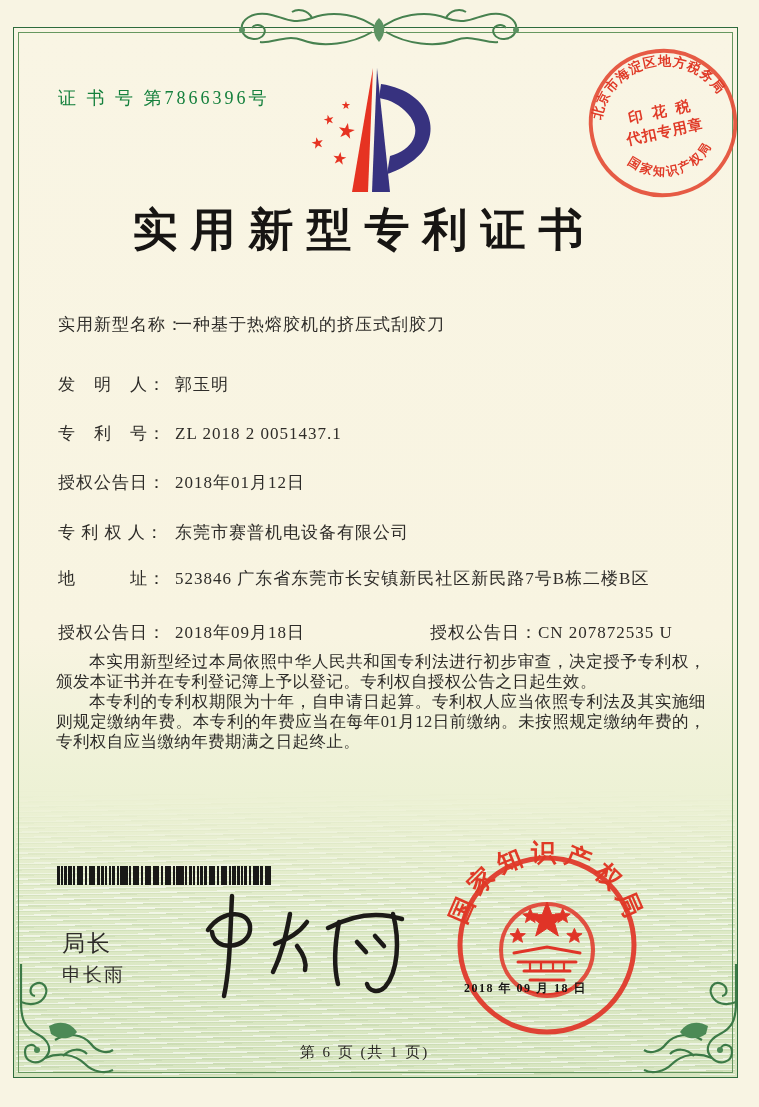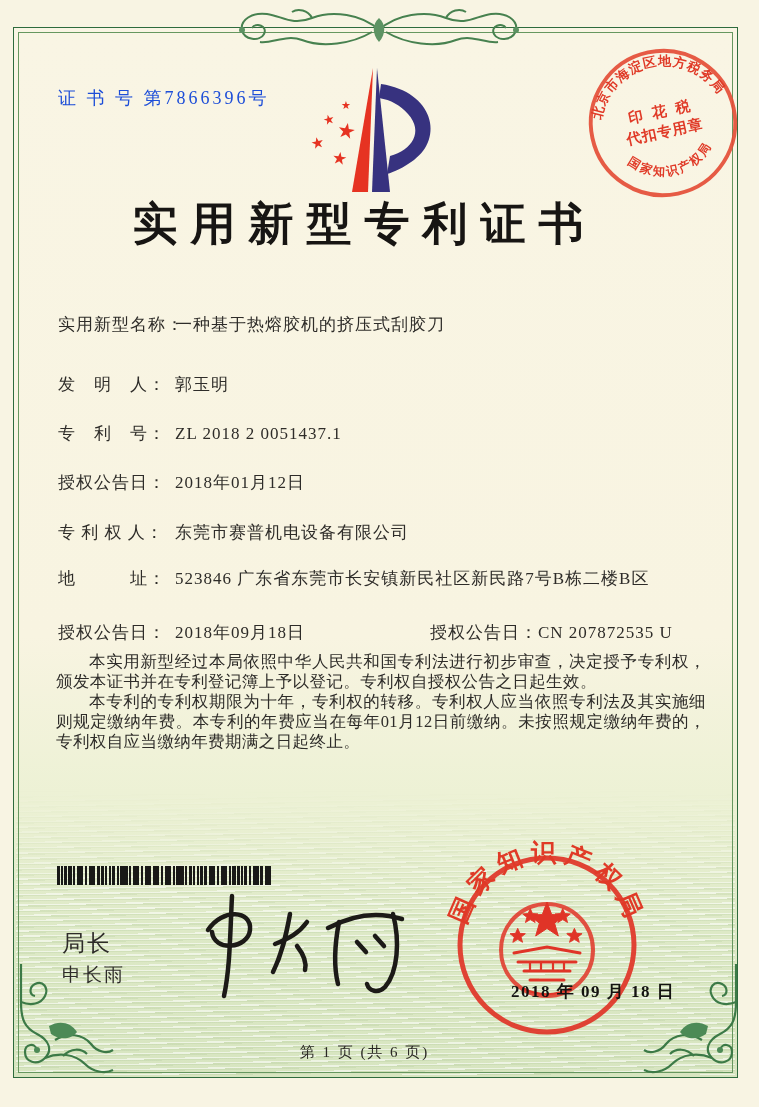--- a/index.html
+++ b/index.html
@@ -28,43 +28,43 @@
   }
   .frame-outer {
     position:absolute; left:13px; top:27px; width:725px; height:1051px;
     border:1.6px solid #2e6b3d;
   }
   .frame-inner {
     position:absolute; left:18px; top:32px; width:715px; height:1041px;
     border:1px solid #66975f;
   }
   
-  .cert-no { position:absolute; left:58px; top:86px; font-size:18px; letter-spacing:3px; color:#1d4ed8; }
-  .title { position:absolute; left:0; right:30px; top:194px; text-align:center;
+  .cert-no { position:absolute; left:58px; top:86px; font-size:18px; letter-spacing:3px; color:#15803d; }
+  .title { position:absolute; left:0; right:30px; top:200px; text-align:center;
            font-size:45px; font-weight:bold; letter-spacing:13px; color:#171513; }
   .field { position:absolute; left:58px; display:flex; font-size:17px; line-height:25px; }
   .f-label { width:117px; flex:none; letter-spacing:1px; white-space:pre; }
   .f-value { letter-spacing:1px; }
   .field.addr .f-value { width:552px; }
   .field.grant-no { left:430px; }
   .paras { position:absolute; left:56px; top:652px; width:650px;
            font-size:16.5px; line-height:20px; text-align:justify; letter-spacing:.4px; }
   .paras p { text-indent:2em; }
   .barcode { position:absolute; left:57px; top:866px; width:214px; height:19px;
     background:
       repeating-linear-gradient(90deg,#191917 0 2px,rgba(0,0,0,0) 2px 4px),
       repeating-linear-gradient(90deg,#191917 0 1px,rgba(0,0,0,0) 1px 7px),
       repeating-linear-gradient(90deg,#191917 0 3px,rgba(0,0,0,0) 3px 11px);
   }
   .director-role { position:absolute; left:62px; top:928px; font-size:23px;
                    font-family:"Liberation Sans","DejaVu Sans",sans-serif; letter-spacing:2px; }
   .director-name { position:absolute; left:62px; top:962px; font-size:19px;
                    font-family:"Liberation Sans","DejaVu Sans",sans-serif; letter-spacing:2px;text-align:right; }
-  .seal-date { position:absolute; left:464px; top:980px; font-size:17px; font-weight:bold;
-               letter-spacing:1.5px; color:#141311;margin-left:47px; }
+  .seal-date { position:absolute; left:464px; top:980px; font-size:12px; font-weight:bold;
+               letter-spacing:1.5px; color:#141311; }
   .footer-page { position:absolute; left:0; right:30px; top:1043px; text-align:center;
                  font-size:15px; letter-spacing:2px; color:#2a2824; }
   
   .logo-star { position:absolute; color:#e63322; line-height:1;
                font-family:"DejaVu Sans",sans-serif; }
   svg { position:absolute; overflow:visible; }
   .arc-text { fill:#e03a27; font-weight:bold; }
 </style>
 </head>
 <body>
@@ -179,21 +179,21 @@
   <span class="f-label">授权公告日：</span>
   <span class="f-value">2018年09月18日</span>
 </div>
 <div class="field grant-no" style="top:620px">
   <span class="f-label" style="width:auto">授权公告日：</span>
   <span class="f-value">CN 207872535 U</span>
 </div>
 
 <div class="paras">
   <p>本实用新型经过本局依照中华人民共和国专利法进行初步审查，决定授予专利权，颁发本证书并在专利登记簿上予以登记。专利权自授权公告之日起生效。</p>
-  <p>本专利的专利权期限为十年，专利权的转移。专利权人应当依照专利法及其实施细则规定缴纳年费。本专利的年费应当在每年01月12日前缴纳。未按照规定缴纳年费的，专利权自应当缴纳年费期满之日起终止。</p>
+  <p>本专利的专利权期限为十年，自申请日起算。专利权人应当依照专利法及其实施细则规定缴纳年费。本专利的年费应当在每年01月12日前缴纳。未按照规定缴纳年费的，专利权自应当缴纳年费期满之日起终止。</p>
 </div>
 
 <div class="barcode"></div>
 
 <div class="director-role">局长</div>
 <div class="director-name">申长雨</div>
 
 <svg style="left:178px;top:886px" width="235" height="115" viewBox="0 0 235 115">
   <g stroke="#1c1a17" fill="none" stroke-width="4.5" stroke-linecap="round">
     <path d="M30,44 C44,22 74,24 72,44 C70,63 36,66 34,46"></path>
@@ -231,13 +231,13 @@
       <path d="M78,130 H112"></path>
     </g>
     <g stroke-width="2.2" fill="none">
       <path d="M78,112 V120 M89,112 V120 M101,112 V120 M112,112 V120"></path>
       <path d="M70,138 C86,146 104,146 120,138"></path>
     </g>
   </g>
 </svg>
 <div class="seal-date">2018 年 09 月 18 日</div>
 
-<div class="footer-page">第 1 页 (共 6 页)</div>
+<div class="footer-page">第 6 页 (共 1 页)</div>
 
 </body></html>

